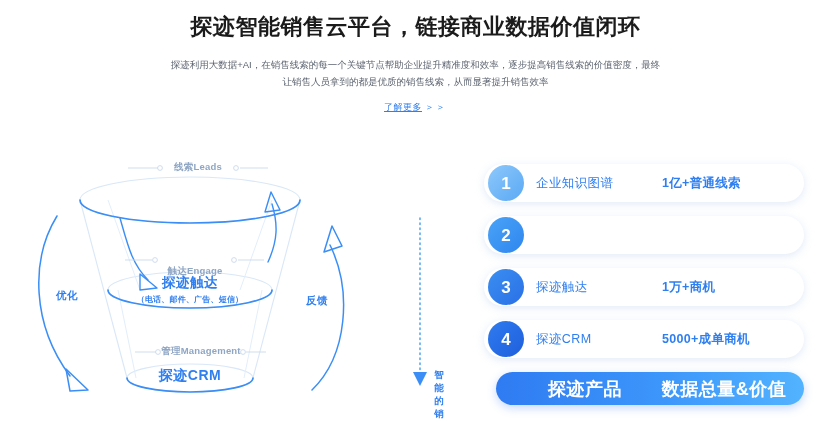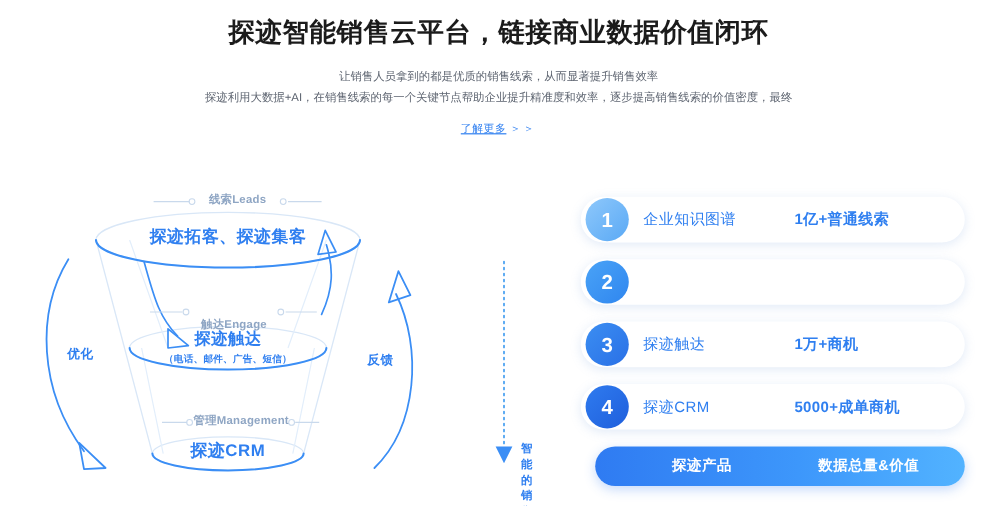--- a/index.html
+++ b/index.html
@@ -169,35 +169,35 @@
     border-radius: 17px;
     background: linear-gradient(90deg, #2f7bf2 0%, #3d97fb 55%, #52b3ff 100%);
     box-shadow: 0 3px 10px rgba(58, 130, 240, 0.30);
     display: flex;
     align-items: center;
   }
   .footer-left, .footer-right {
     position: absolute;
     text-align: center;
     color: #ffffff;
-    font-size: 12px;
+    font-size: 18px;
     font-weight: bold;
     letter-spacing: 0.5px;
   }
   .footer-left  { left: 24px;  width: 130px; }
   .footer-right { left: 162px; width: 132px; }
 </style>
 </head>
 <body>
 
 <div class="header">
   <h1 class="page-title">探迹智能销售云平台，链接商业数据价值闭环</h1>
   <div class="subtitle">
+    <div>探迹利用大数据+AI，在销售线索的每一个关键节点帮助企业提升精准度和效率，逐步提高销售线索的价值密度，最终</div>
     <div>让销售人员拿到的都是优质的销售线索，从而显著提升销售效率</div>
-    <div>探迹利用大数据+AI，在销售线索的每一个关键节点帮助企业提升精准度和效率，逐步提高销售线索的价值密度，最终</div>
   </div>
   <a href="#" class="learn-more">
     <span class="lm-text">了解更多</span><span class="lm-arrows">＞＞</span>
   </a>
 </div>
 
 <div class="funnel-wrap">
 
   <svg class="funnel-svg" width="460" height="282" viewBox="0 0 460 282">
 
@@ -264,21 +264,20 @@
       <circle cx="243" cy="212" r="2.4"></circle>
     </g>
 
     <g>
       <line x1="420" y1="78" x2="420" y2="232" stroke="#57a8f2" stroke-width="1.6" stroke-dasharray="1.5 3.5" stroke-linecap="round"></line>
       <path d="M413 232 L427 232 L420 246 Z" fill="#3b8ef5"></path>
     </g>
   </svg>
 
   <div class="fl stage-eng" style="left:160px; top:22px; width:76px;">线索Leads</div>
-  <div class="fl stage-main" style="left:90px; top:50px; width:200px;">探迹拓客、探迹集客</div>
 
   <div class="fl stage-eng" style="left:155px; top:126px; width:80px;">触达Engage</div>
   <div class="fl stage-main small" style="left:130px; top:136px; width:120px;">探迹触达</div>
   <div class="fl stage-sub" style="left:120px; top:156px; width:140px;">（电话、邮件、广告、短信）</div>
 
   <div class="fl stage-eng" style="left:158px; top:206px; width:86px;">管理Management</div>
   <div class="fl stage-main" style="left:140px; top:228px; width:100px;">探迹CRM</div>
 
   <div class="fl side-label" style="left:44px; top:150px; width:34px;text-align:right;">优化</div>
   <div class="fl side-label" style="left:300px; top:155px; width:34px;">反馈</div>

